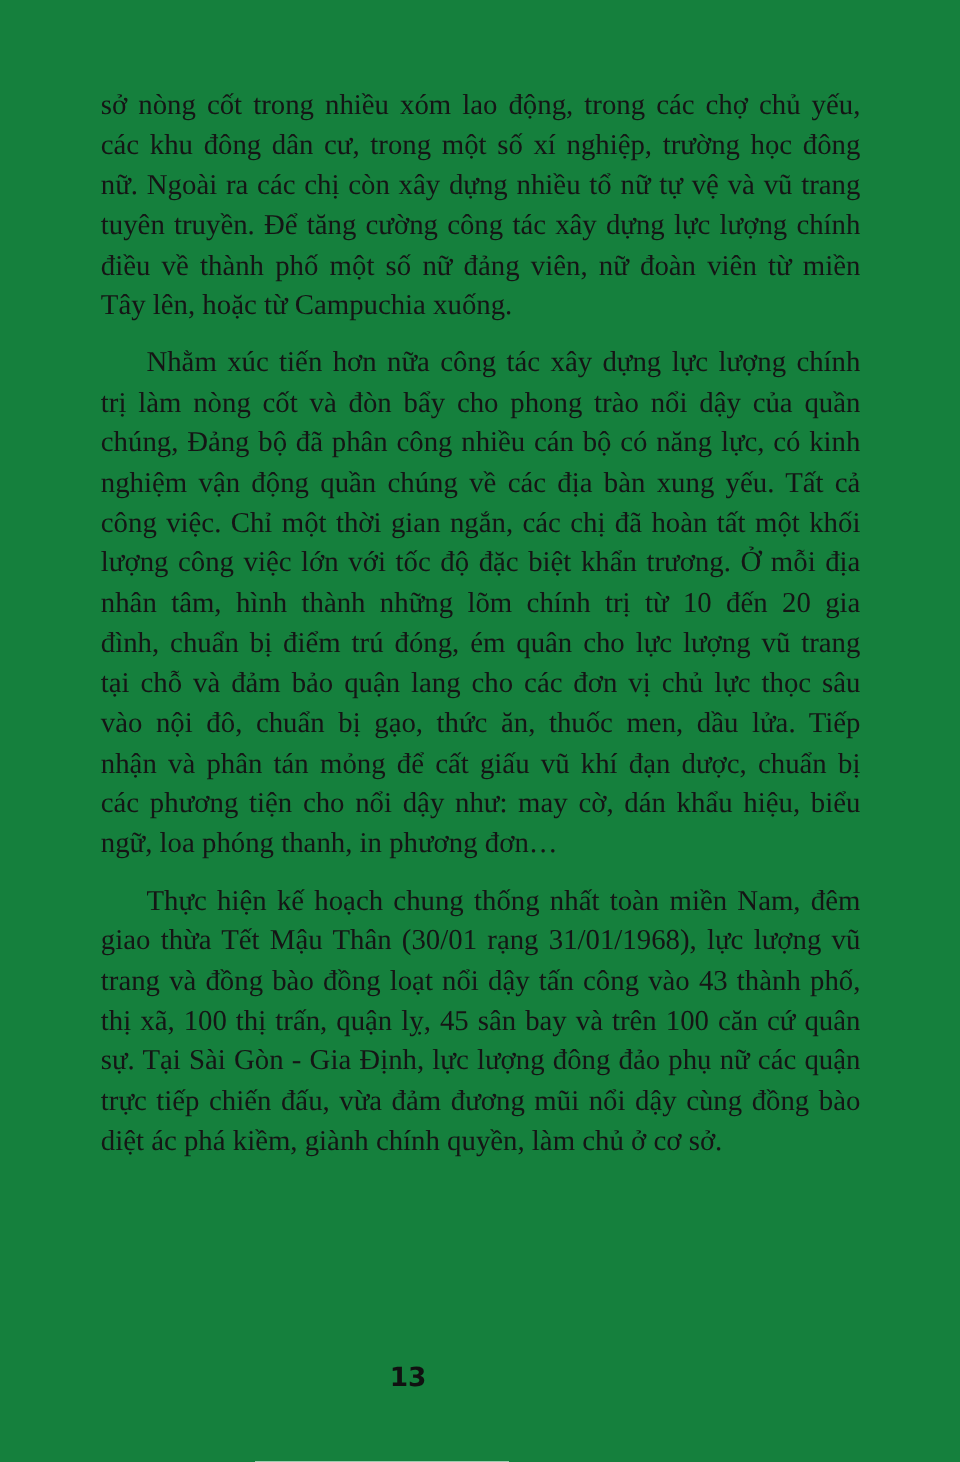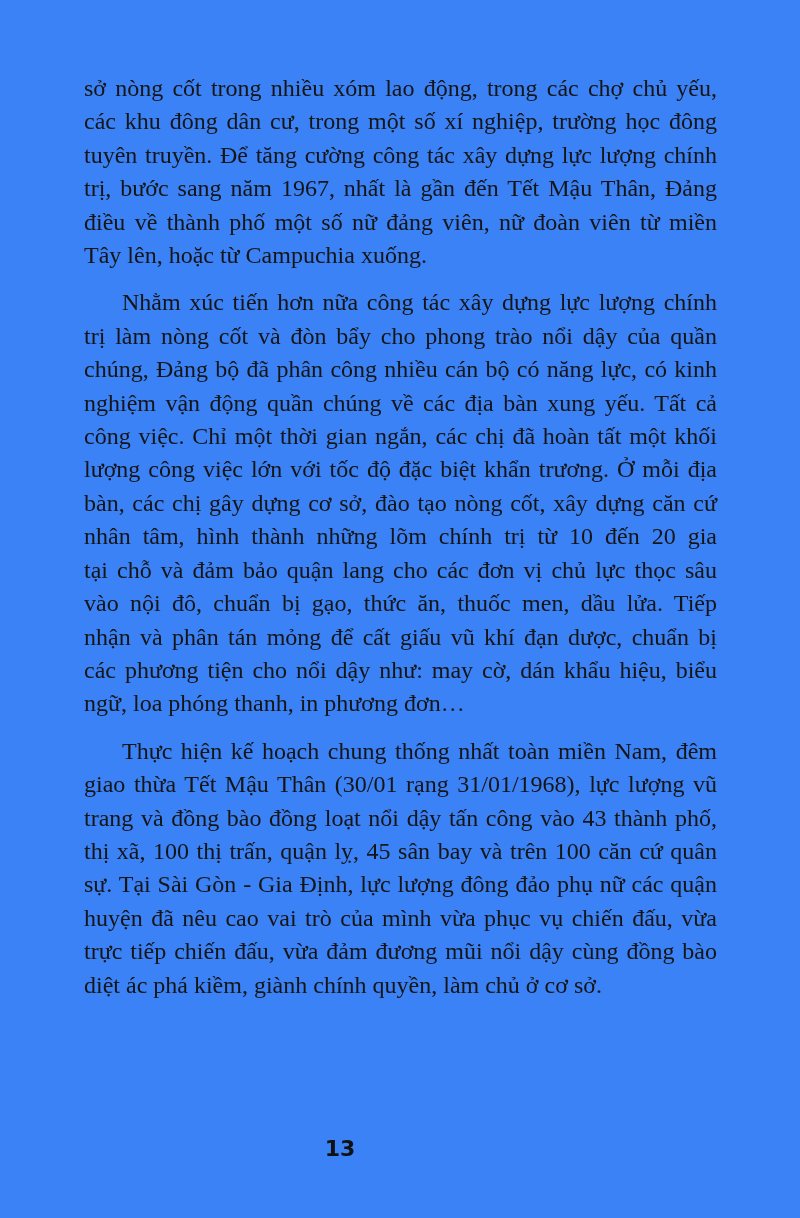--- a/index.html
+++ b/index.html
@@ -4,21 +4,21 @@
 <style>
   html, body {
     margin: 0;
     padding: 0;
     background: #ffffff;
   }
   .book-page {
     position: relative;
     width: 800px;
     height: 1218px;
-    background: #3b82f6;
+    background: #15803d;
     color: #151515;
     overflow: hidden;
     font-family: "Liberation Serif", "DejaVu Serif", serif;
   }
   .text-block {
     position: absolute;
     left: 84px;
     top: 72px;
     width: 633px;
     font-size: 24px;
@@ -53,47 +53,46 @@
   }
 </style>
 </head>
 <body>
 
 <div class="book-page">
   <main class="text-block">
       <p class="para">
         <span class="line fill first">sở nòng cốt trong nhiều xóm lao động, trong các chợ chủ yếu,</span>
         <span class="line fill">các khu đông dân cư, trong một số xí nghiệp, trường học đông</span>
+        <span class="line fill">nữ. Ngoài ra các chị còn xây dựng nhiều tổ nữ tự vệ và vũ trang</span>
         <span class="line fill">tuyên truyền. Để tăng cường công tác xây dựng lực lượng chính</span>
-        <span class="line fill">trị, bước sang năm 1967, nhất là gần đến Tết Mậu Thân, Đảng</span>
         <span class="line fill">điều về thành phố một số nữ đảng viên, nữ đoàn viên từ miền</span>
         <span class="line">Tây lên, hoặc từ Campuchia xuống.</span>
       </p>
       <p class="para indent">
         <span class="line fill first">Nhằm xúc tiến hơn nữa công tác xây dựng lực lượng chính</span>
         <span class="line fill">trị làm nòng cốt và đòn bẩy cho phong trào nổi dậy của quần</span>
         <span class="line fill">chúng, Đảng bộ đã phân công nhiều cán bộ có năng lực, có kinh</span>
         <span class="line fill">nghiệm vận động quần chúng về các địa bàn xung yếu. Tất cả</span>
         <span class="line fill">công việc. Chỉ một thời gian ngắn, các chị đã hoàn tất một khối</span>
         <span class="line fill">lượng công việc lớn với tốc độ đặc biệt khẩn trương. Ở mỗi địa</span>
-        <span class="line fill">bàn, các chị gây dựng cơ sở, đào tạo nòng cốt, xây dựng căn cứ</span>
         <span class="line fill">nhân tâm, hình thành những lõm chính trị từ 10 đến 20 gia</span>
+        <span class="line fill">đình, chuẩn bị điểm trú đóng, ém quân cho lực lượng vũ trang</span>
         <span class="line fill">tại chỗ và đảm bảo quận lang cho các đơn vị chủ lực thọc sâu</span>
         <span class="line fill">vào nội đô, chuẩn bị gạo, thức ăn, thuốc men, dầu lửa. Tiếp</span>
         <span class="line fill">nhận và phân tán mỏng để cất giấu vũ khí đạn dược, chuẩn bị</span>
         <span class="line fill">các phương tiện cho nổi dậy như: may cờ, dán khẩu hiệu, biểu</span>
         <span class="line">ngữ, loa phóng thanh, in phương đơn…</span>
       </p>
       <p class="para indent">
         <span class="line fill first">Thực hiện kế hoạch chung thống nhất toàn miền Nam, đêm</span>
         <span class="line fill">giao thừa Tết Mậu Thân (30/01 rạng 31/01/1968), lực lượng vũ</span>
         <span class="line fill">trang và đồng bào đồng loạt nổi dậy tấn công vào 43 thành phố,</span>
         <span class="line fill">thị xã, 100 thị trấn, quận lỵ, 45 sân bay và trên 100 căn cứ quân</span>
         <span class="line fill">sự. Tại Sài Gòn - Gia Định, lực lượng đông đảo phụ nữ các quận</span>
-        <span class="line fill">huyện đã nêu cao vai trò của mình vừa phục vụ chiến đấu, vừa</span>
         <span class="line fill">trực tiếp chiến đấu, vừa đảm đương mũi nổi dậy cùng đồng bào</span>
         <span class="line">diệt ác phá kiềm, giành chính quyền, làm chủ ở cơ sở.</span>
       </p>
     </main>
   <footer class="folio">
     <span>13</span>
   </footer>
 </div>
 
 </body></html>

